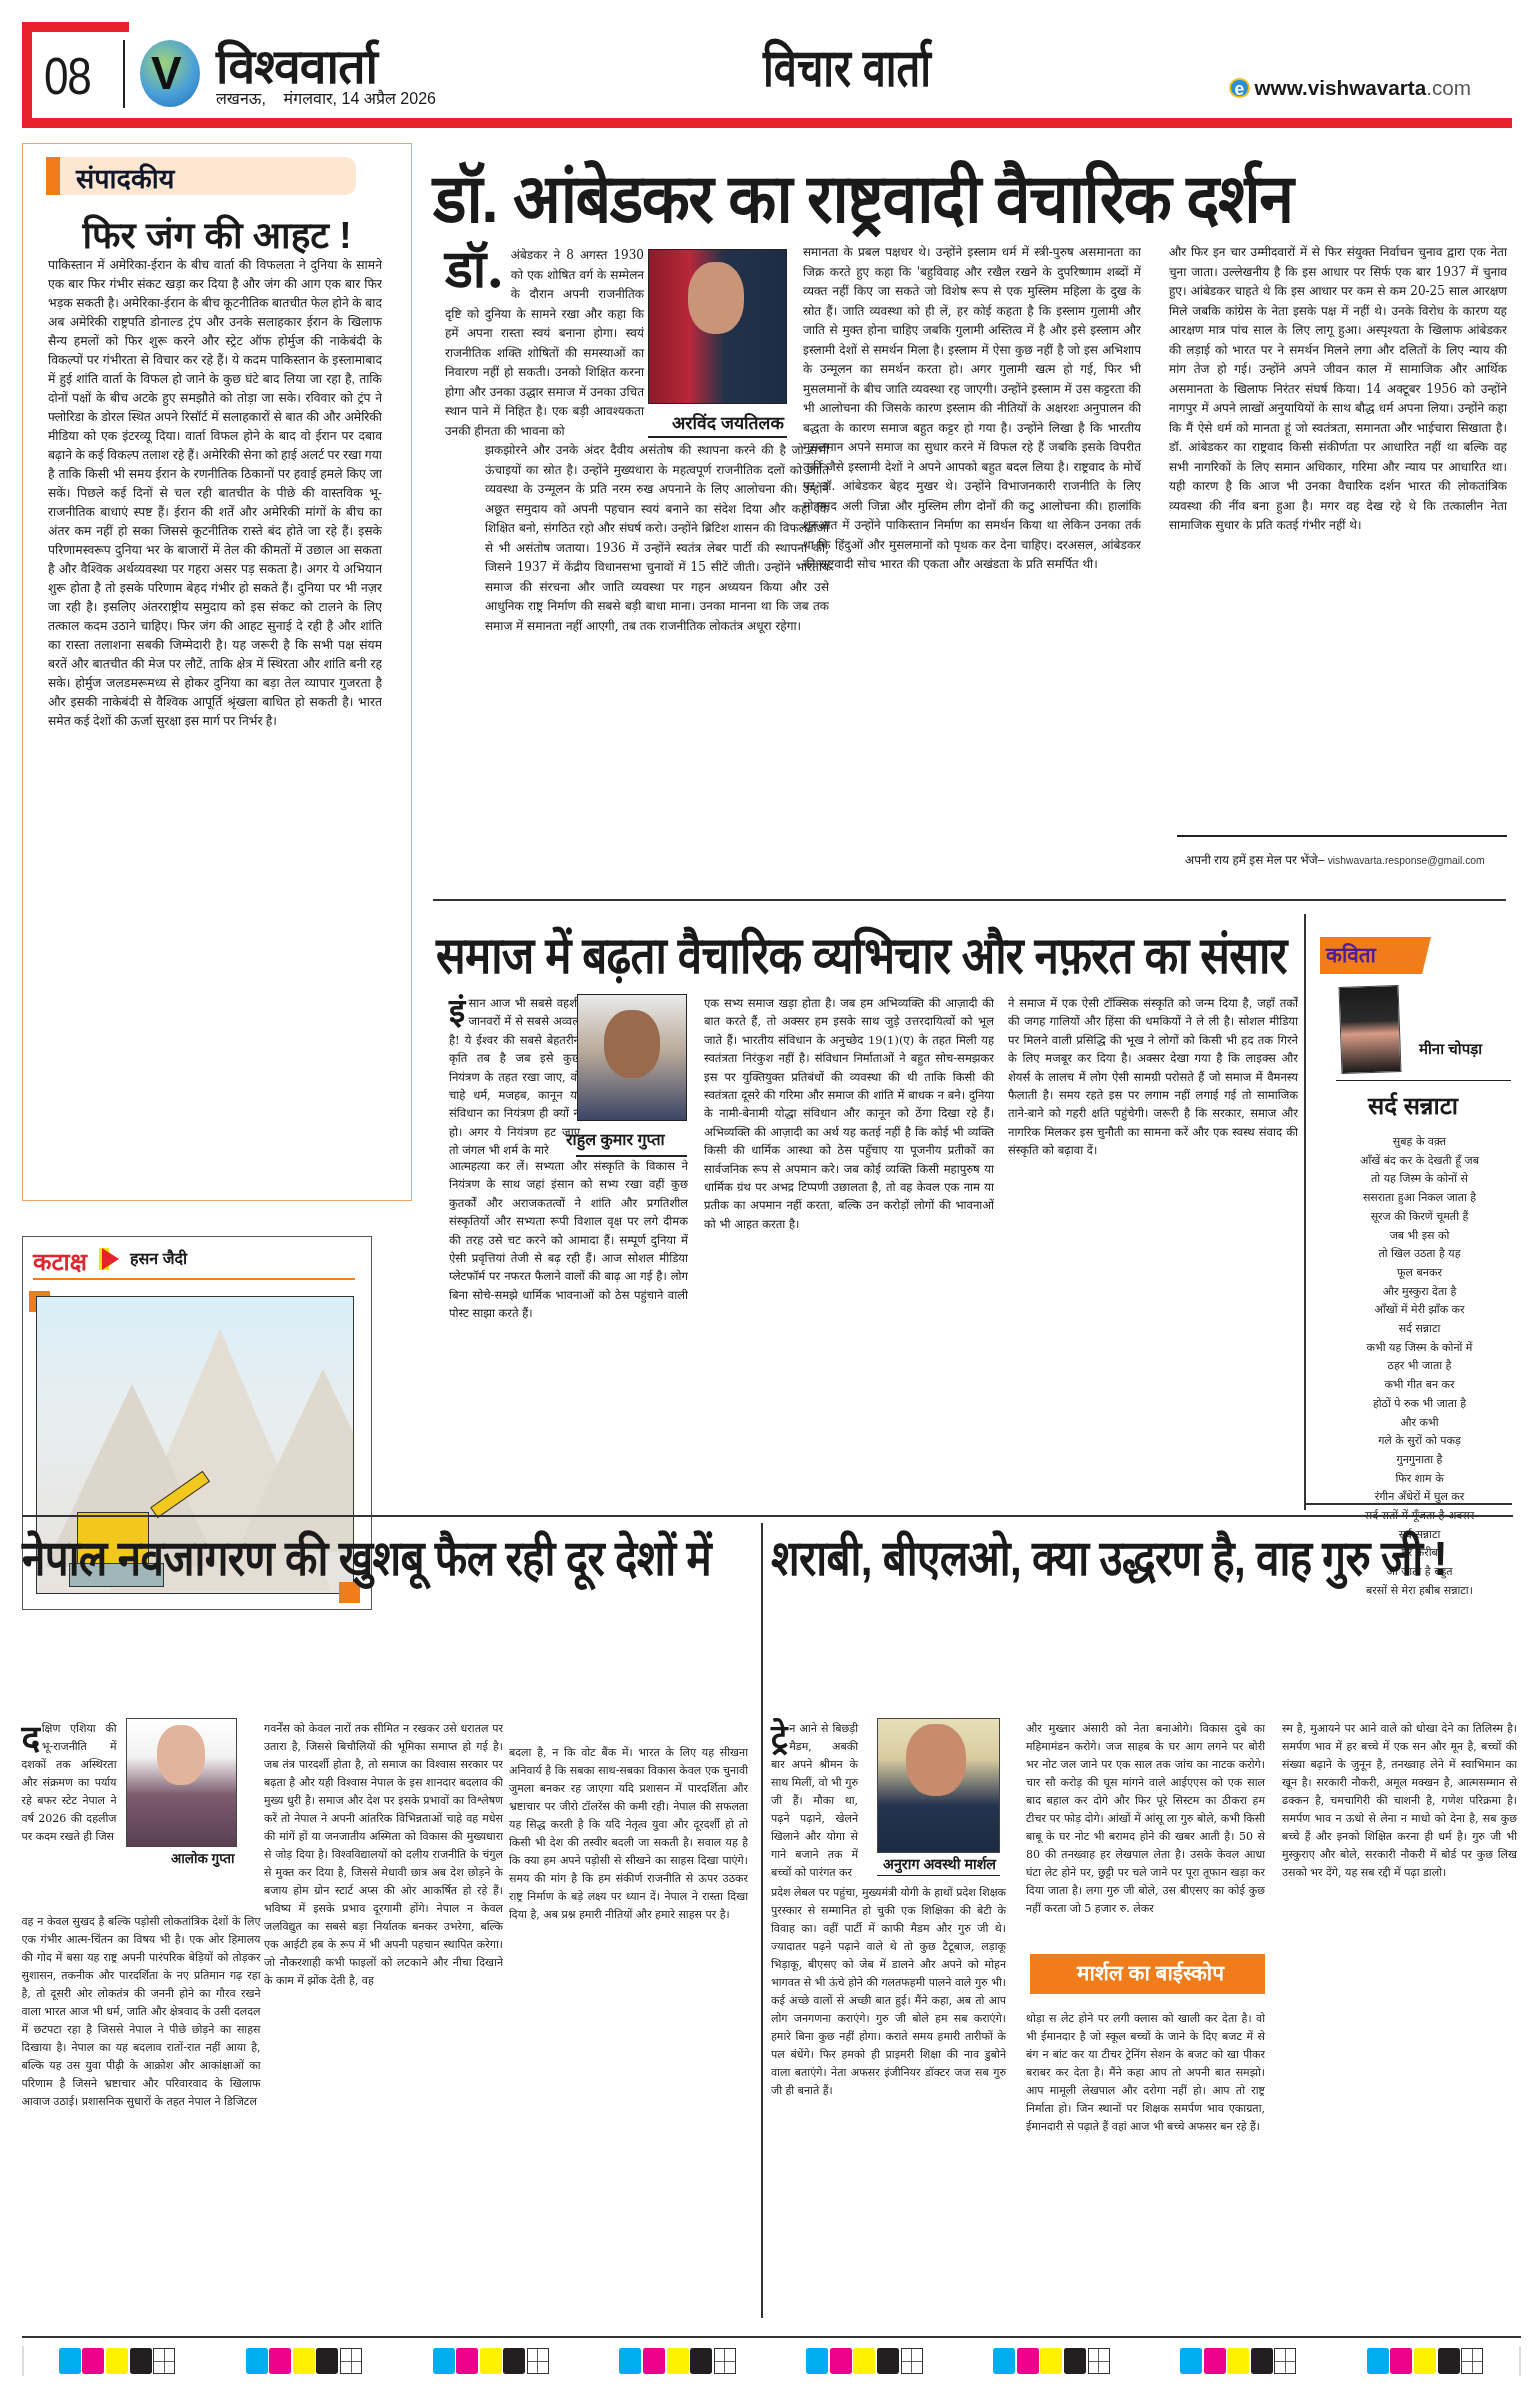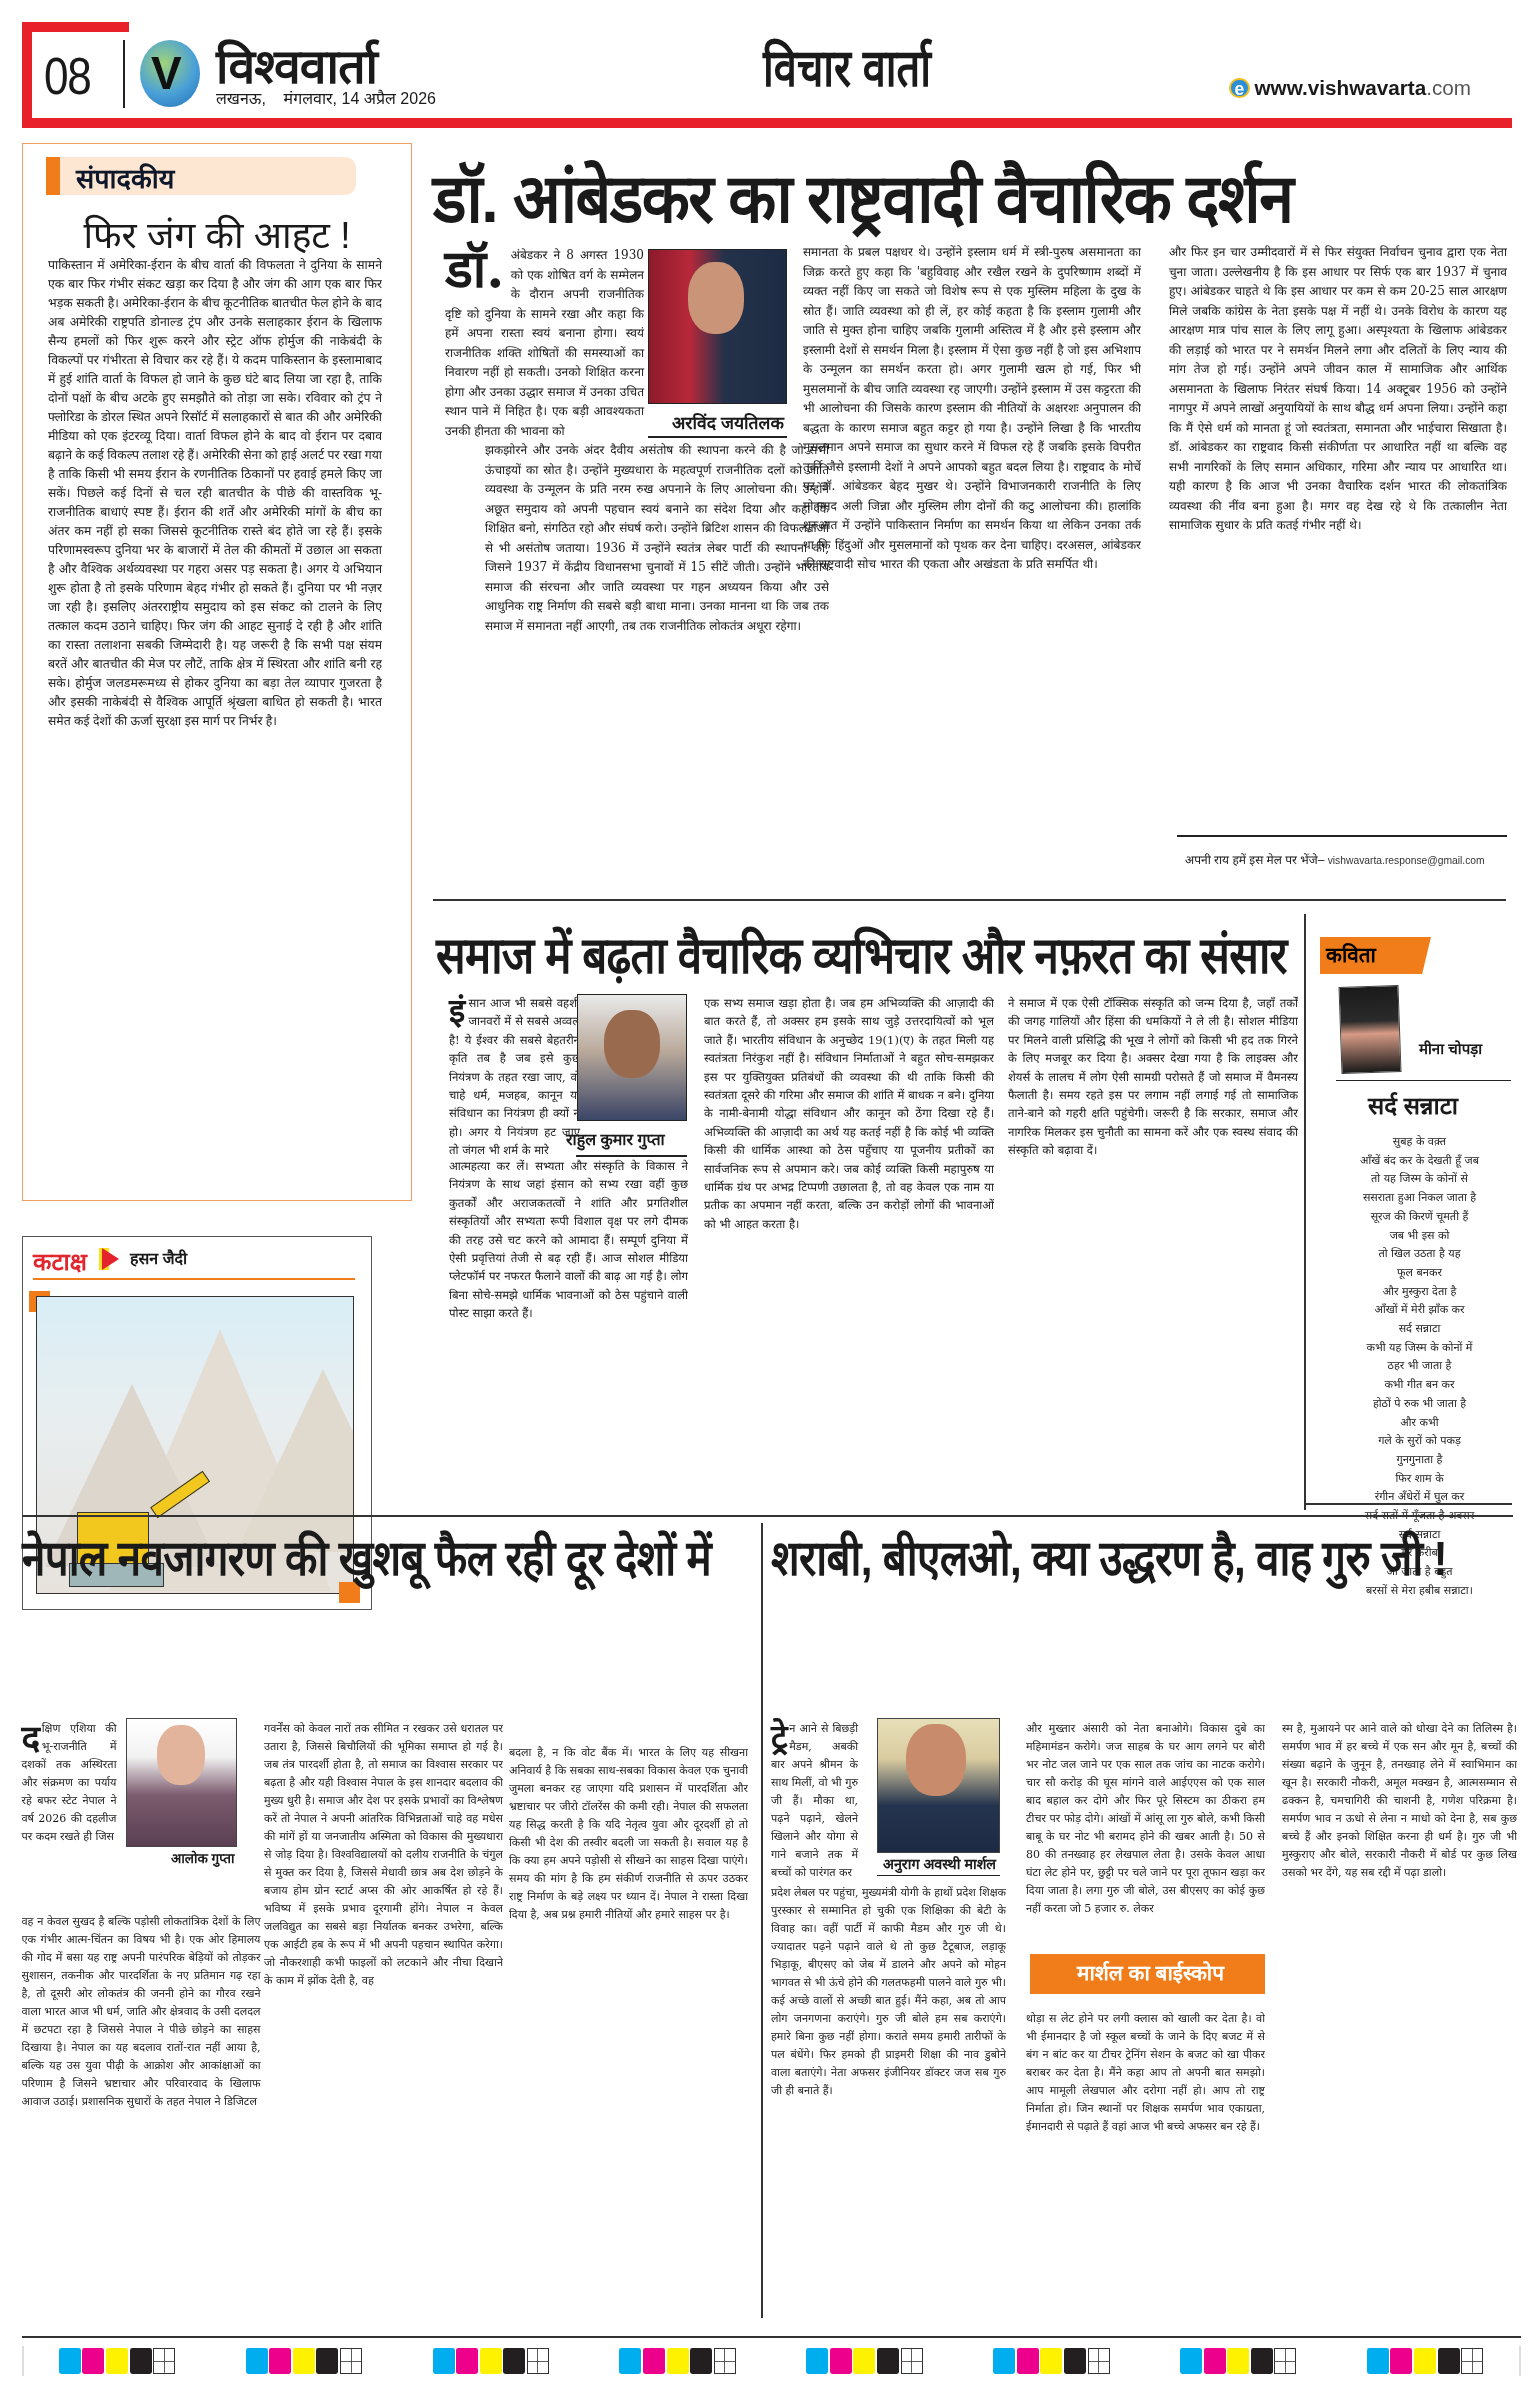--- a/index.html
+++ b/index.html
@@ -21,21 +21,21 @@
   #section-title { left: 763px; top: 30px; font-family: "Liberation Sans", sans-serif; font-size: 52px; font-weight: bold; transform: scaleX(0.8); transform-origin: left; }
   #website { left: 1229px; top: 76px; font-family: "Liberation Sans", sans-serif; font-size: 20.7px; font-weight: bold; display: flex; align-items: center; gap: 4.8px; }
   #website .ie { width: 20.7px; height: 20.7px; border-radius: 50%; background: #2a8fd6; color: #fff; font-size: 17.5px; line-height: 19px; text-align: center; font-weight: bold; border: 2.4px solid #f0c020; }
   #website .dotcom { color: #555; font-weight: normal; }
 
   
   #editorial { left: 21.5px; top: 143px; width: 390px; height: 1058px; border: 1.6px solid #f0a060; }
   #editorial-tag { left: 46px; top: 157px; width: 310px; height: 38px; background: #fde6d2; border-radius: 0 11px 11px 0; }
   #editorial-tag-bar { left: 46px; top: 157px; width: 14.3px; height: 38px; background: #f07d1a; }
   #editorial-tag-label { left: 76px; top: 159px; font-family: "Liberation Sans", sans-serif; font-size: 27px; font-weight: bold; color: #0f172a; }
-  #editorial-title { left: 24px; top: 208px; width: 386px; text-align: center; font-family: "Liberation Sans", sans-serif; font-size: 37px; font-weight: normal; }
+  #editorial-title { left: 24px; top: 208px; width: 386px; text-align: center; font-family: "Liberation Sans", sans-serif; font-size: 37px; font-weight: bold; }
   #editorial-body { left: 48px; top: 256px; width: 334px; height: 930px; font-family: "Liberation Sans", sans-serif; font-size: 12.3px; line-height: 19px; text-align: justify; overflow: hidden; color: #222; }
 
   
   #cartoon-box { left: 21.5px; top: 1236px; width: 350px; height: 239px; border: 1.6px solid #555; }
   #cartoon-label { left: 33px; top: 1244px; font-family: "Liberation Sans", sans-serif; font-size: 24px; font-weight: bold; color: #e0262e; }
   #cartoon-arrow { left: 102px; top: 1248px; width: 0; height: 0; border-top: 11px solid transparent; border-bottom: 11px solid transparent; border-left: 17.5px solid #e5232c; }
   #cartoon-arrow-bg { left: 99px; top: 1248px; width: 9.5px; height: 22px; background: #f7e11b; }
   #cartoon-artist { left: 130px; top: 1247px; font-family: "Liberation Sans", sans-serif; font-size: 16px; font-weight: bold; }
   #cartoon-rule { left: 33px; top: 1278px; width: 322px; height: 1.6px; background: #f07d1a; }
   #cartoon-img { left: 36px; top: 1296px; width: 318px; height: 195px; border: 1.6px solid #333;
@@ -68,21 +68,21 @@
   #a2-author { left: 566px; top: 1128px; font-family: "Liberation Sans", sans-serif; font-size: 16px; font-weight: bold; }
   #a2-author-rule { left: 576px; top: 1155px; width: 111px; height: 1.6px; background: #222; }
   #a2-col1b { left: 449px; top: 1157px; width: 239px; height: 346px; font-size: 11.5px; line-height: 18.4px; text-align: justify; overflow: hidden; }
   #a2-col2 { left: 704px; top: 994px; width: 290px; height: 509px; font-size: 11.5px; line-height: 18.4px; text-align: justify; overflow: hidden; }
   #a2-col3 { left: 1008px; top: 994px; width: 290px; height: 509px; font-size: 11.5px; line-height: 18.4px; text-align: justify; overflow: hidden; }
   #a2-vrule { left: 1304px; top: 914px; width: 1.6px; height: 596px; background: #333; }
   #a2-bottom-rule { left: 21.5px; top: 1515px; width: 1491px; height: 1.6px; background: #333; }
 
   
   #poem-tag { left: 1320px; top: 937px; width: 111px; height: 37px; background: #f07d1a; clip-path: polygon(0 0, 100% 0, 92% 100%, 0 100%); }
-  #poem-tag-label { left: 1326px; top: 940px; font-family: "Liberation Sans", sans-serif; font-size: 20.7px; font-weight: bold; color: #000000; }
+  #poem-tag-label { left: 1326px; top: 940px; font-family: "Liberation Sans", sans-serif; font-size: 20.7px; font-weight: bold; color: #4c1d95; }
   #poem-photo { left: 1340px; top: 986px; width: 60px; height: 87px; background: linear-gradient(180deg, #1a1a1a 0%, #2b2b2b 40%, #d79b86 55%, #1a1a1a 100%); transform: rotate(-2deg); border: 0.8px solid #444; }
   #poem-author { left: 1419px; top: 1038px; font-family: "Liberation Sans", sans-serif; font-size: 15px; font-weight: bold; }
   #poem-author-rule { left: 1336px; top: 1080px; width: 175px; height: 0.8px; background: #222; }
   #poem-title { left: 1368px; top: 1088px; font-family: "Liberation Sans", sans-serif; font-size: 24px; font-weight: bold; }
   #poem-lines { left: 1312px; top: 1133px; width: 215px; text-align: center; font-size: 11px; line-height: 18.7px; }
   #poem-bottom-rule { left: 1304px; top: 1503px; width: 208px; height: 1.6px; background: #333; }
 
   
   #a3-headline { left: 21.5px; top: 1523px; font-family: "Liberation Sans", sans-serif; font-size: 49px; font-weight: bold; white-space: nowrap; transform: scaleX(0.86); transform-origin: left; letter-spacing: -0.8px; }
   #a3-col1 { left: 21.5px; top: 1720px; width: 95px; font-size: 11px; line-height: 18px; text-align: justify; }

